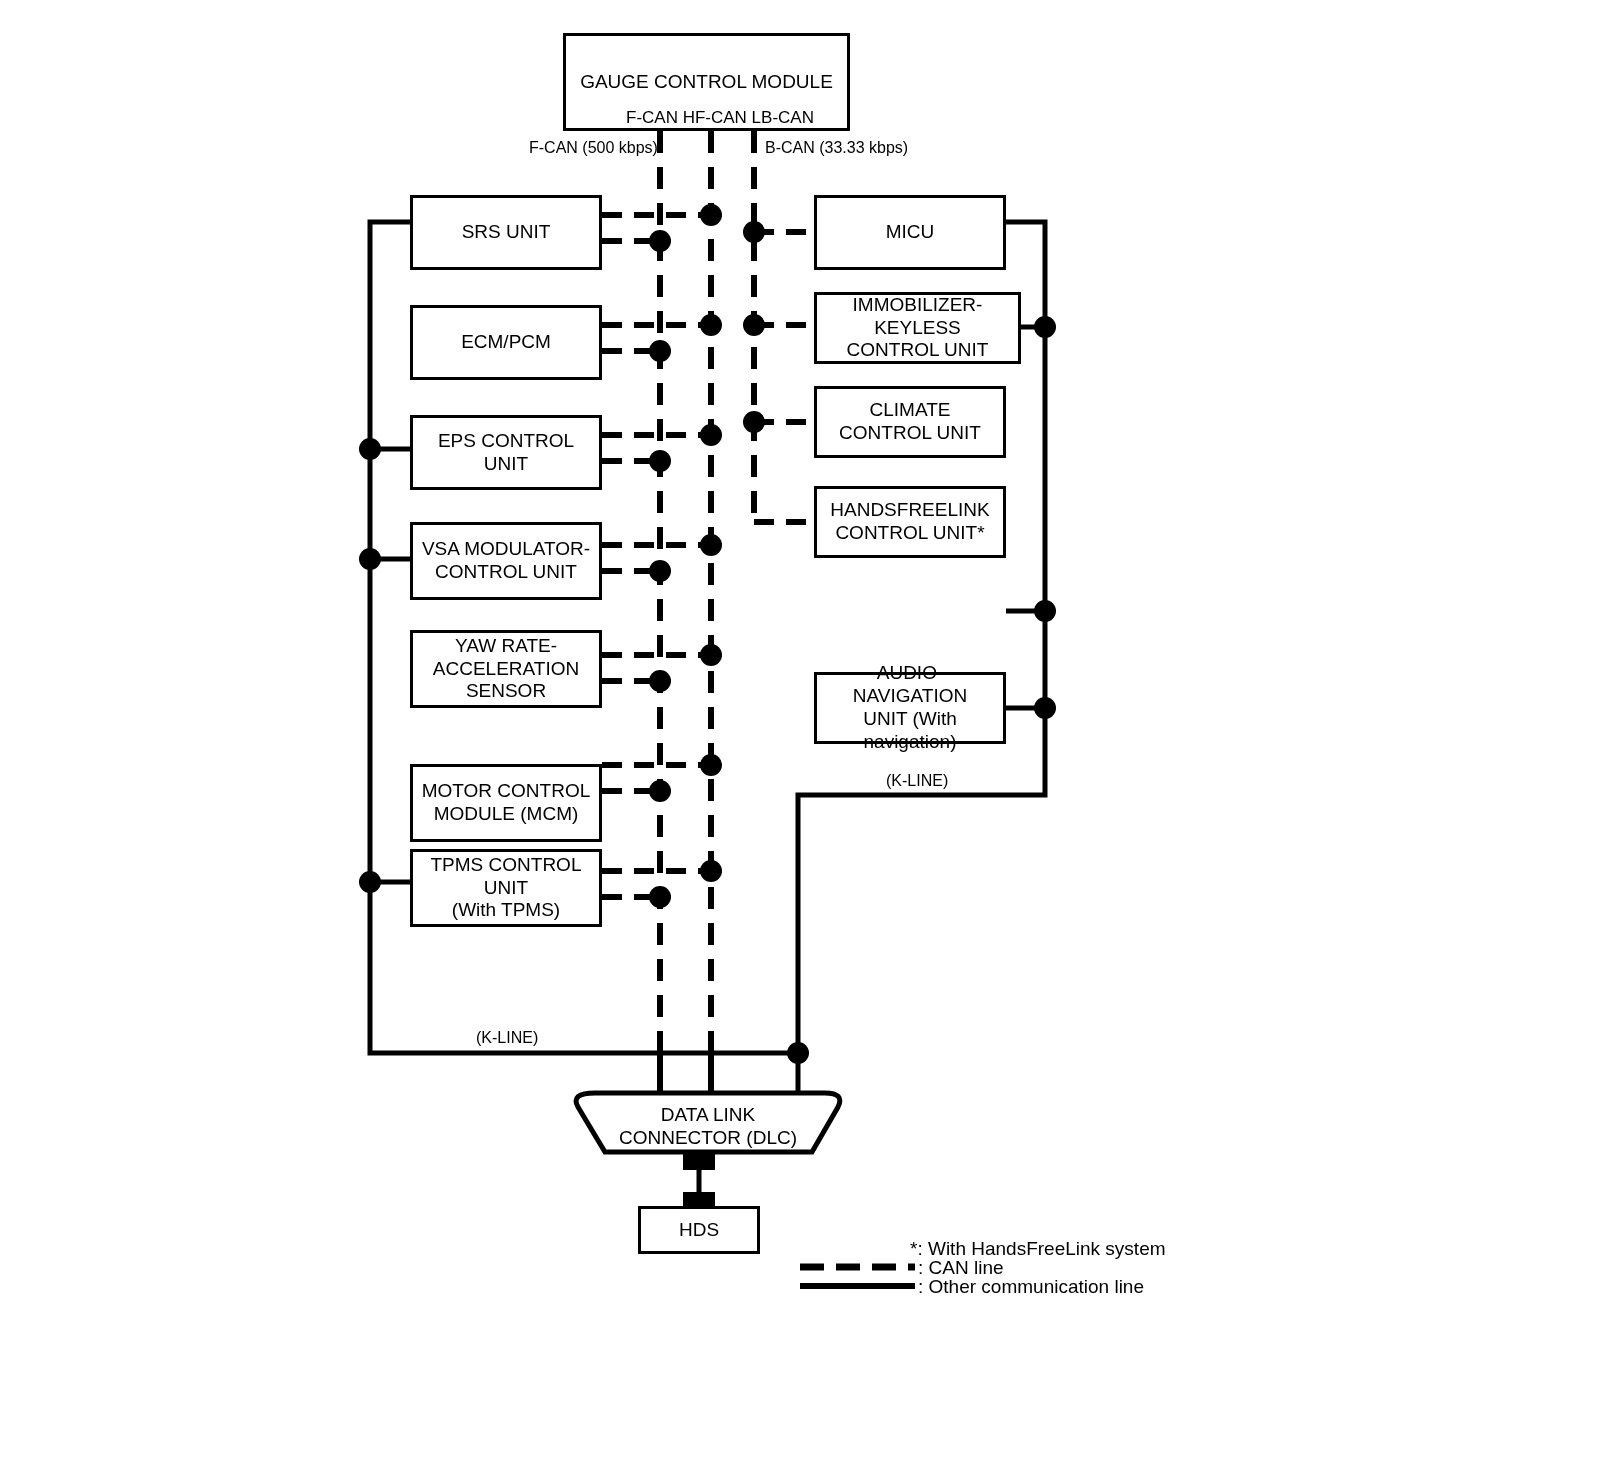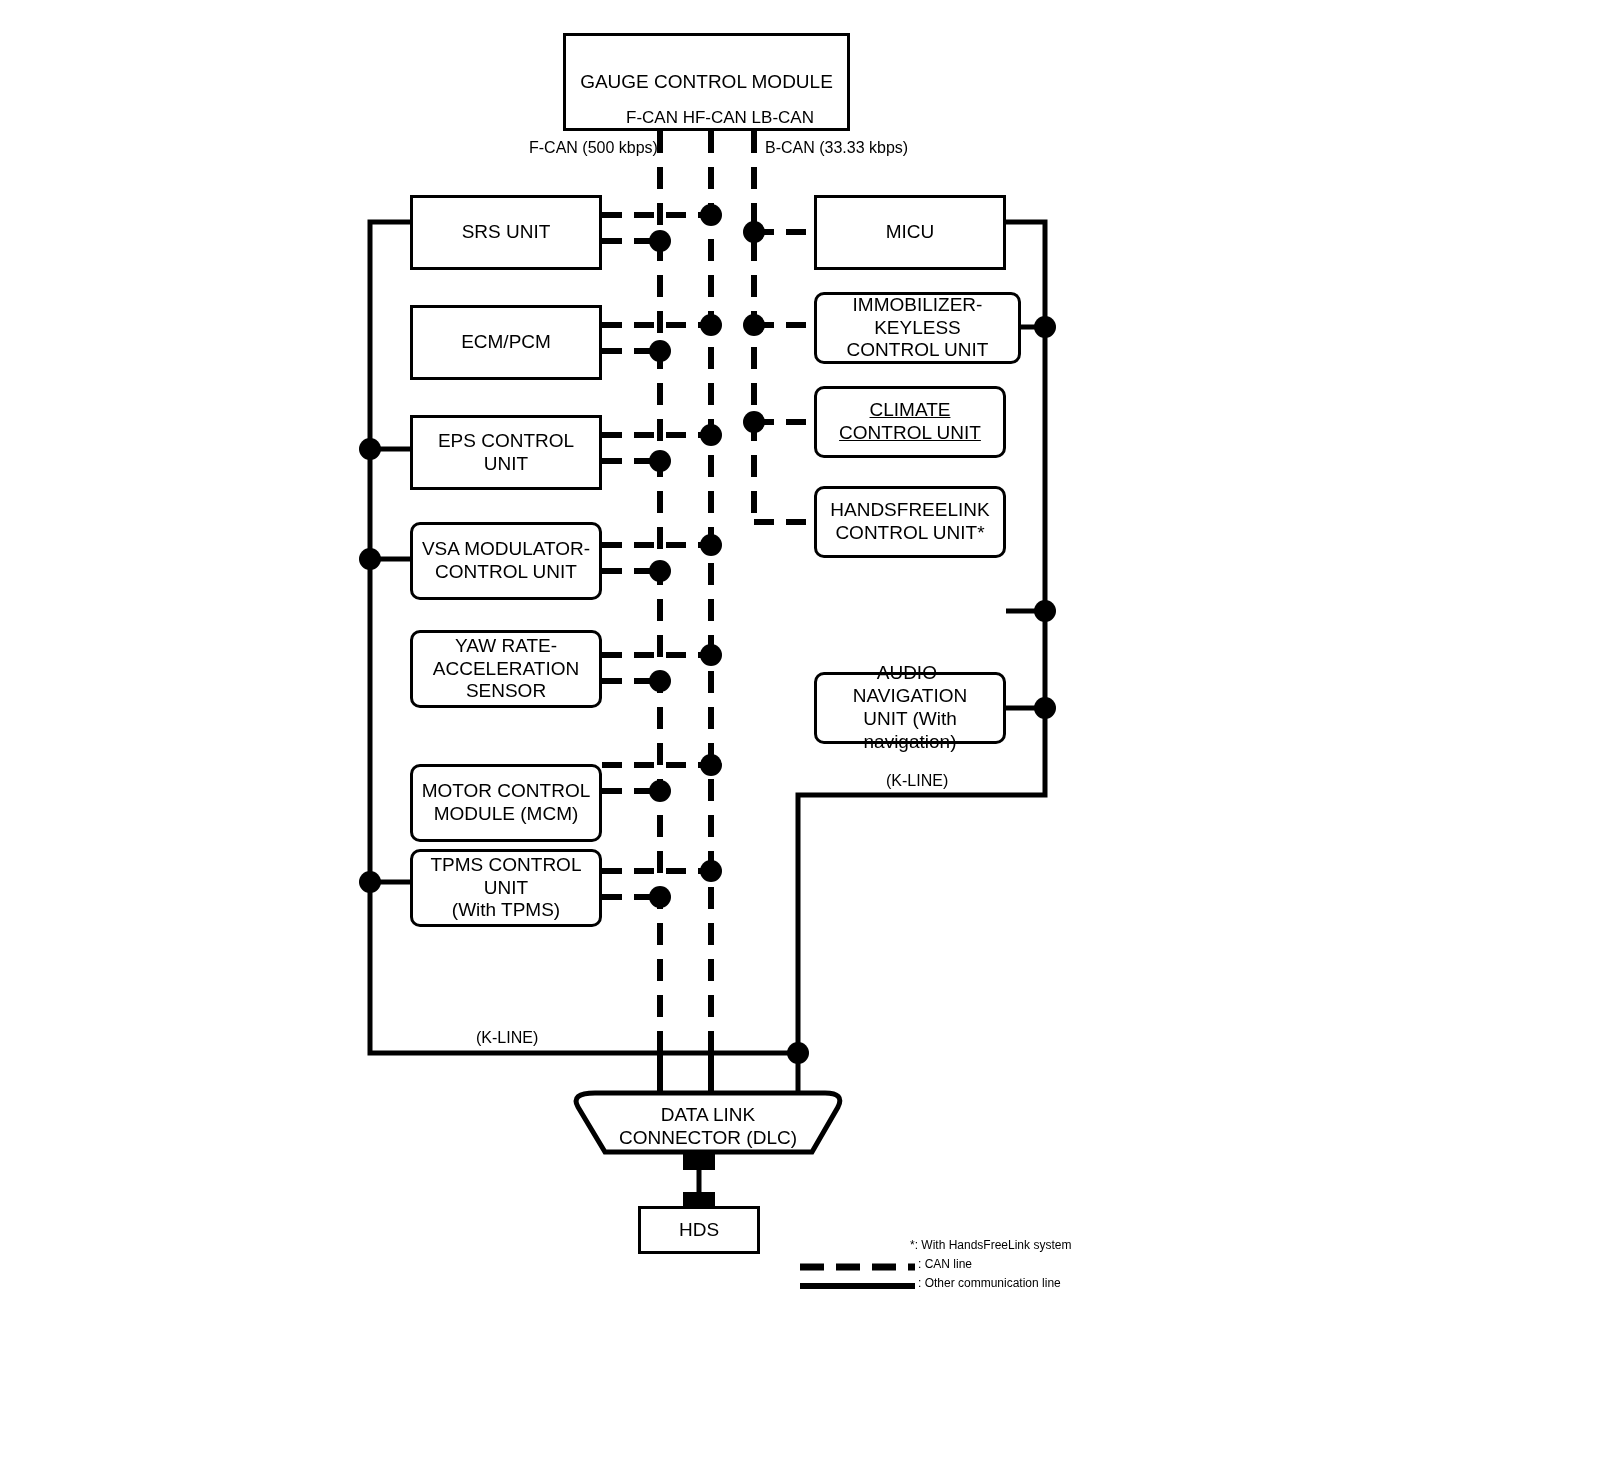--- a/index.html
+++ b/index.html
@@ -3,28 +3,28 @@
 <meta charset="utf-8">
 <style>
   html,body{margin:0;padding:0;background:#fff;}
   body{font-family:"Liberation Sans",sans-serif;}
   #stage{position:relative;width:1600px;height:1471px;background:#fff;overflow:hidden;}
   svg#wires{position:absolute;left:0;top:0;width:1600px;height:1471px;}
 
   .node{position:absolute;box-sizing:border-box;border:3px solid #000;background:#fff;
         display:flex;align-items:center;justify-content:center;text-align:center;
         font-size:19px;color:#000;line-height:1.18;}
-  .node.lines2{line-height:1.2;border-radius:10px;}
+  .node.lines2{line-height:1.2;}
   .node-label{white-space:pre-line;display:block;padding:0 4px;}
   .small-label{position:absolute;font-size:17px;color:#000;white-space:pre;}
   .bus-label{position:absolute;font-size:16px;color:#000;white-space:pre;}
 
   .dlc-text{position:absolute;text-align:center;font-size:19px;line-height:1.2;white-space:pre-line;}
 
-  .legend-text{position:absolute;font-size:12px;color:#000;white-space:pre;}
+  .legend-text{position:absolute;font-size:19px;color:#000;white-space:pre;}
 </style>
 </head>
 <body>
 
 <div id="stage">
 
   <svg id="wires" viewBox="0 0 1600 1471">
     <g stroke="#000" fill="none" stroke-linecap="butt">
 
       <line x1="660" y1="131" x2="660" y2="1100" stroke-width="6" stroke-dasharray="22,14"></line>
@@ -153,21 +153,21 @@
 (With TPMS)</span>
   </div>
 
   <div class="node" style="left:814px;top:195px;width:192px;height:75px;">
     <span class="node-label">MICU</span>
   </div>
   <div class="node lines2" style="left:814px;top:292px;width:207px;height:72px;">
     <span class="node-label">IMMOBILIZER-KEYLESS
 CONTROL UNIT</span>
   </div>
-  <div class="node lines2" style="left:814px;top:386px;width:192px;height:72px;text-decoration:underline;">
+  <div class="node lines2" style="left:814px;top:386px;width:192px;height:72px;">
     <span class="node-label">CLIMATE
 CONTROL UNIT</span>
   </div>
   <div class="node lines2" style="left:814px;top:486px;width:192px;height:72px;">
     <span class="node-label">HANDSFREELINK
 CONTROL UNIT*</span>
   </div>
   <div class="node lines2" style="left:814px;top:672px;width:192px;height:72px;">
     <span class="node-label">AUDIO-NAVIGATION
 UNIT (With navigation)</span>

